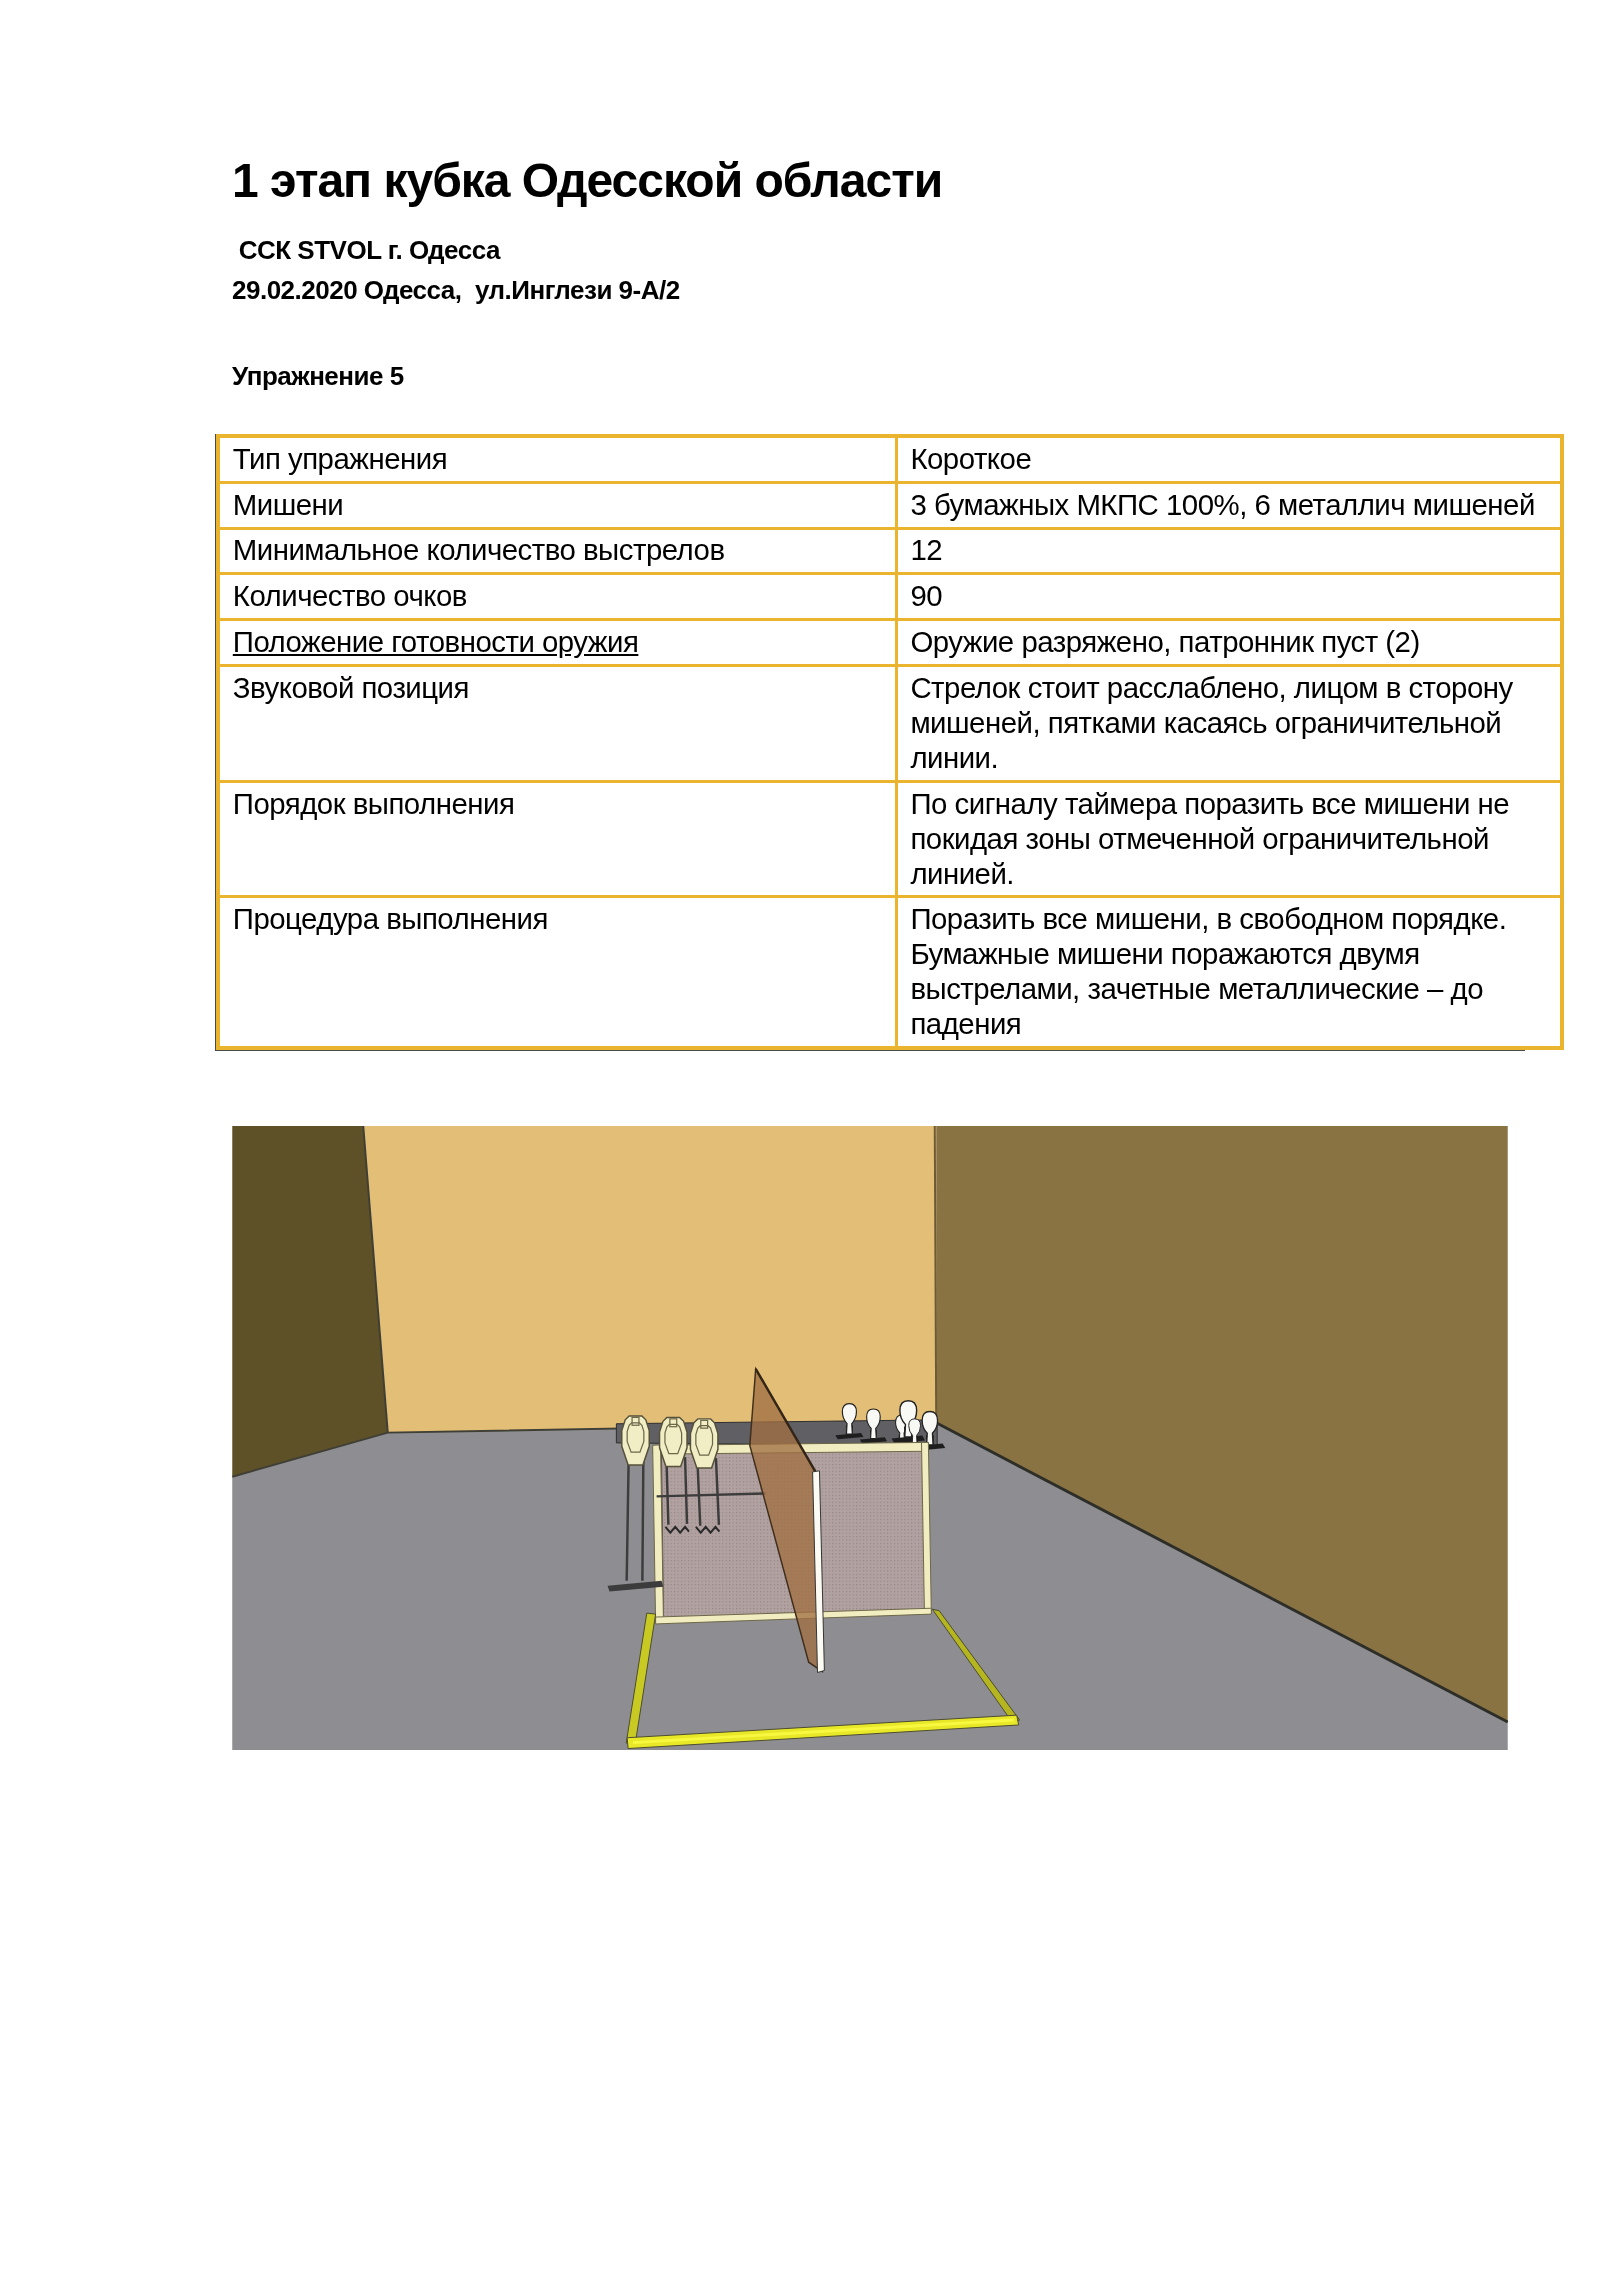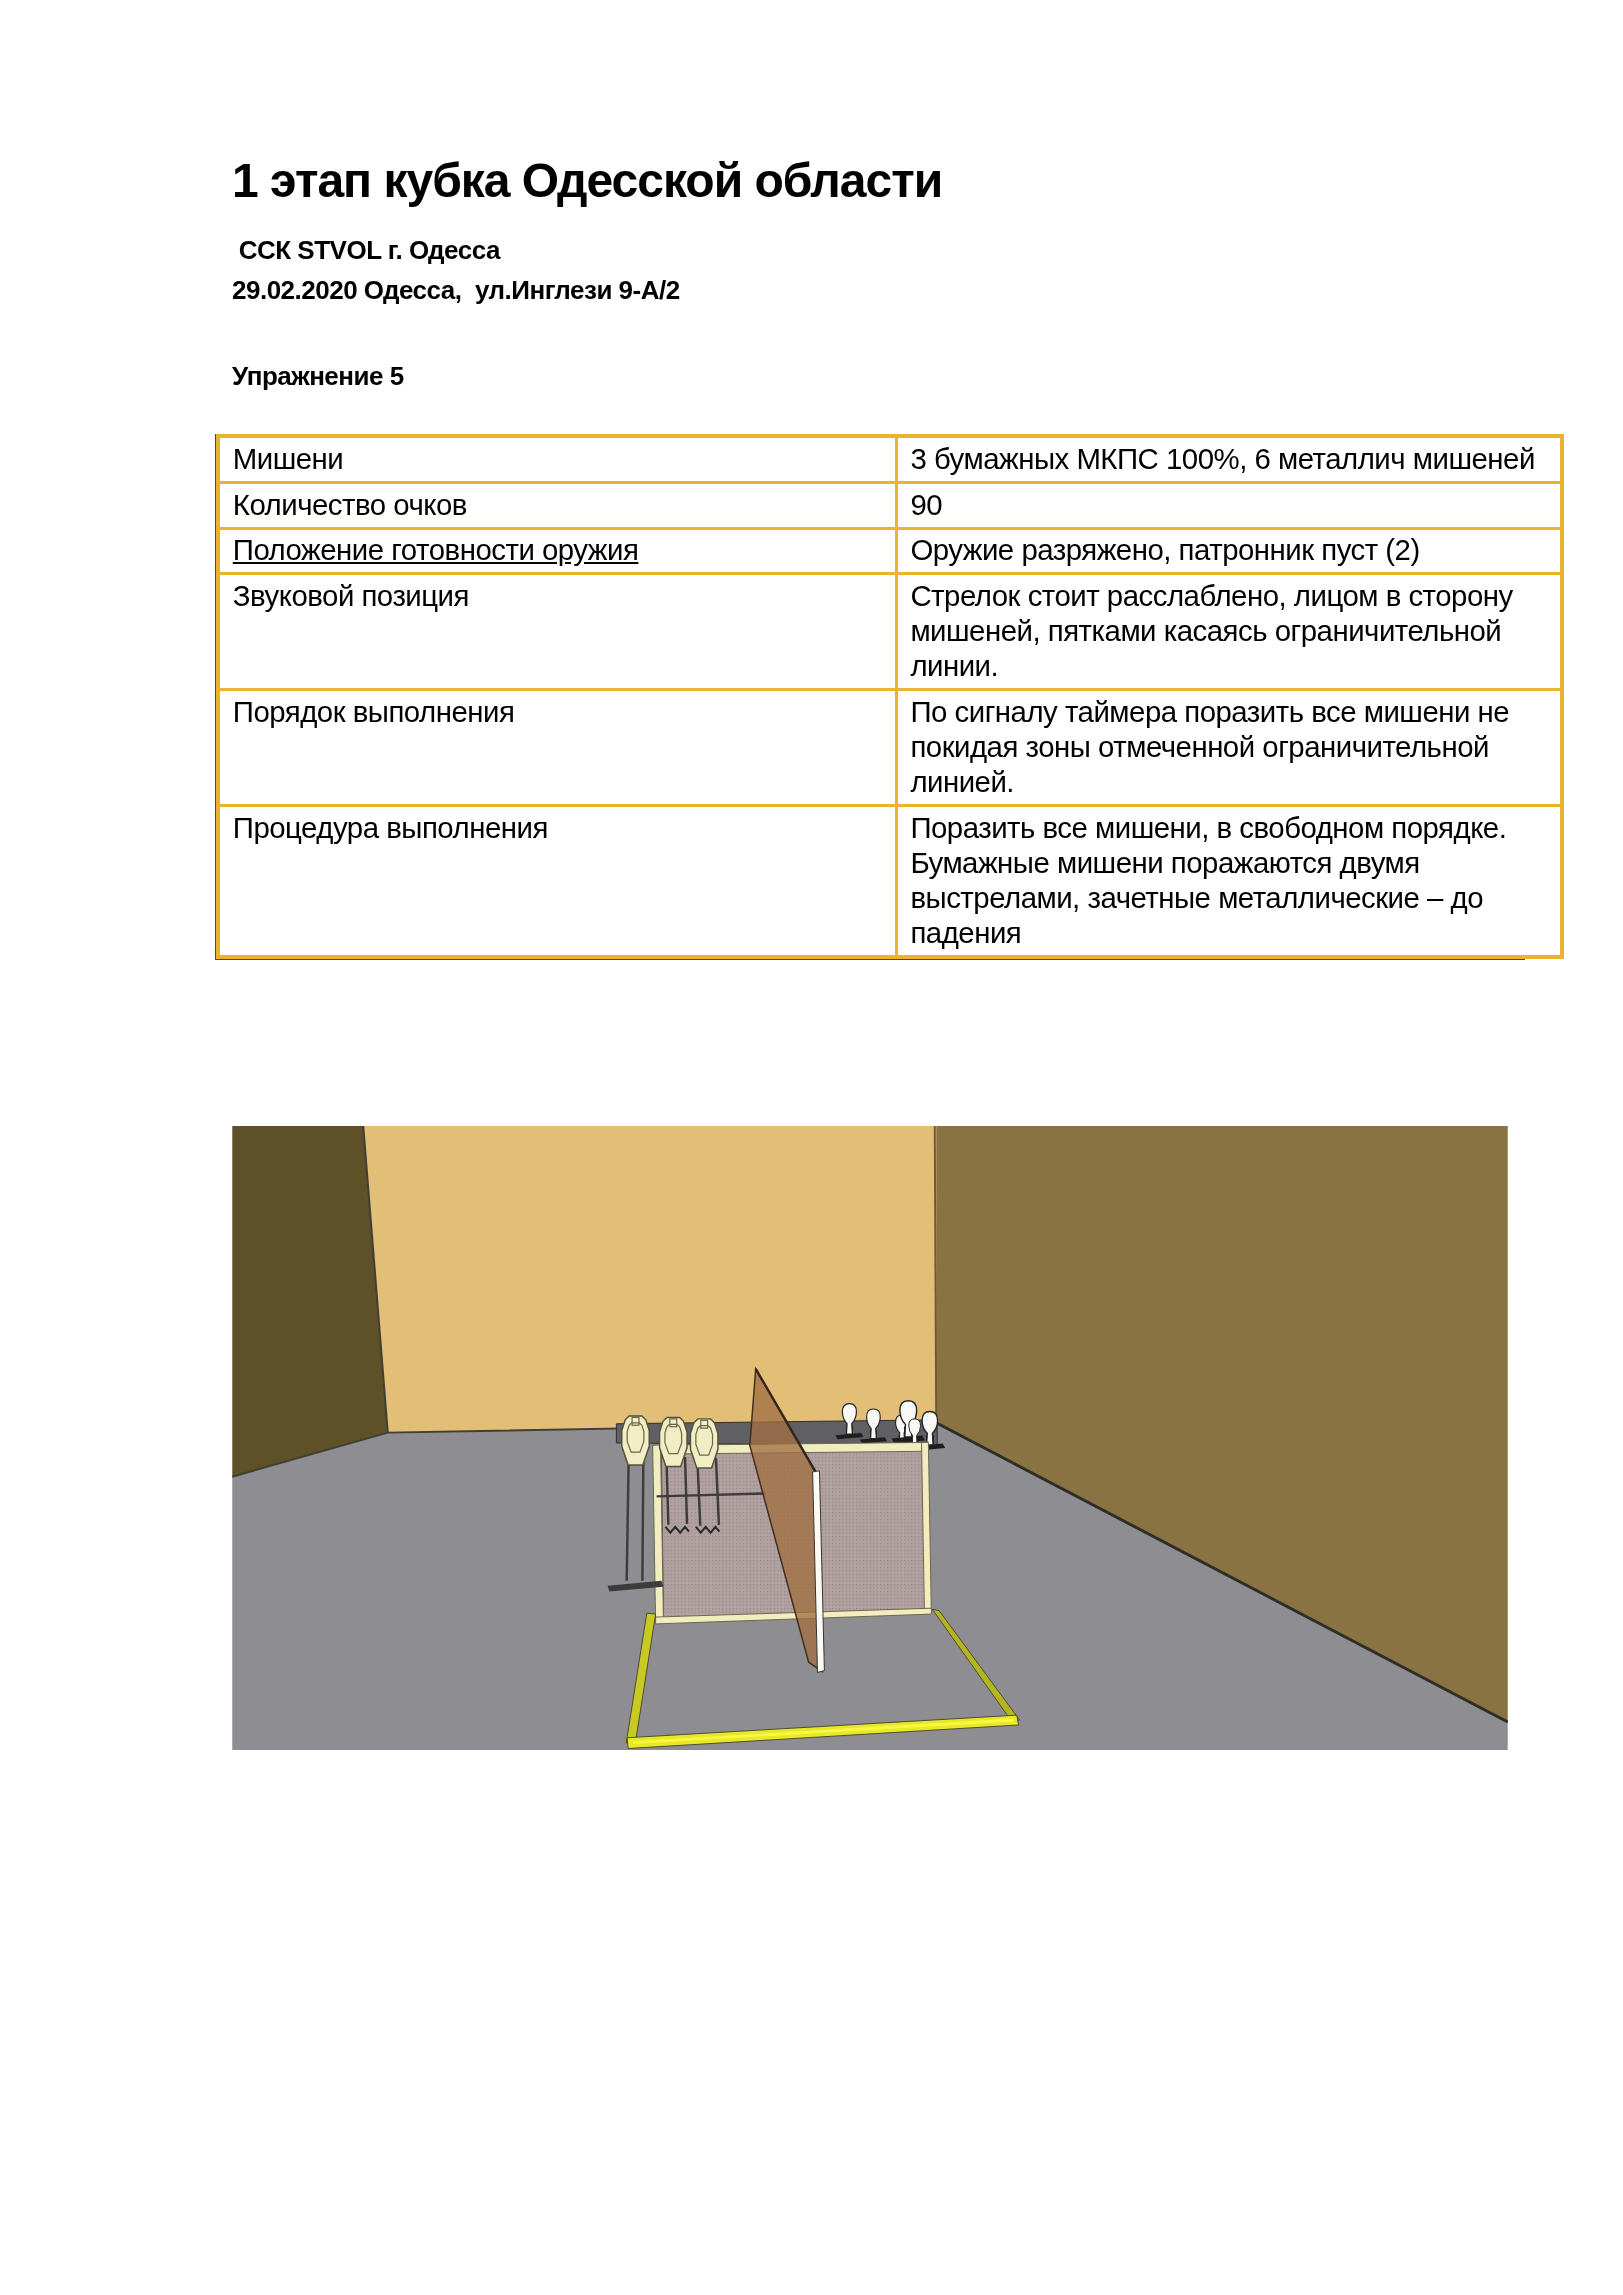--- a/index.html
+++ b/index.html
@@ -30,22 +30,30 @@
 
 <div class="abs doc-title">1 этап кубка Одесской области</div>
 <div class="abs club-line"> ССК STVOL г. Одесса</div>
 <div class="abs date-line">29.02.2020 Одесса,  ул.Инглези 9-А/2</div>
 <div class="abs sec-head">Упражнение 5</div>
 
 <div class="abs tablewrap">
   <table class="course" style="border-color: rgb(234, 180, 46);">
     <tbody id="course-tbody">
         <tr>
+          <td class="c-label" style="border-color: rgb(234, 180, 46);">Тип упражнения</td>
+          <td class="c-value" style="border-color: rgb(234, 180, 46);">Короткое</td>
+        </tr>
+        <tr>
           <td class="c-label" style="border-color: rgb(234, 180, 46);">Мишени</td>
           <td class="c-value" style="border-color: rgb(234, 180, 46);">3 бумажных МКПС 100%, 6 металлич  мишеней</td>
+        </tr>
+        <tr>
+          <td class="c-label" style="border-color: rgb(234, 180, 46);">Минимальное количество выстрелов</td>
+          <td class="c-value" style="border-color: rgb(234, 180, 46);">12</td>
         </tr>
         <tr>
           <td class="c-label" style="border-color: rgb(234, 180, 46);">Количество очков</td>
           <td class="c-value" style="border-color: rgb(234, 180, 46);">90</td>
         </tr>
         <tr>
           <td class="c-label" style="border-color: rgb(234, 180, 46); text-decoration: underline;">Положение готовности оружия</td>
           <td class="c-value" style="border-color: rgb(234, 180, 46);">Оружие разряжено, патронник пуст (2)</td>
         </tr>
         <tr>

